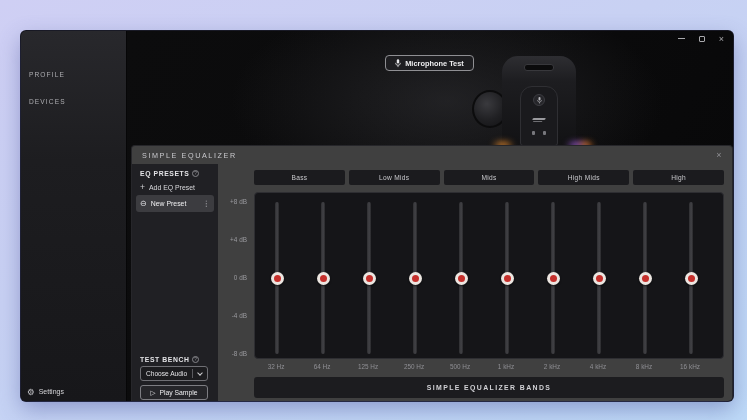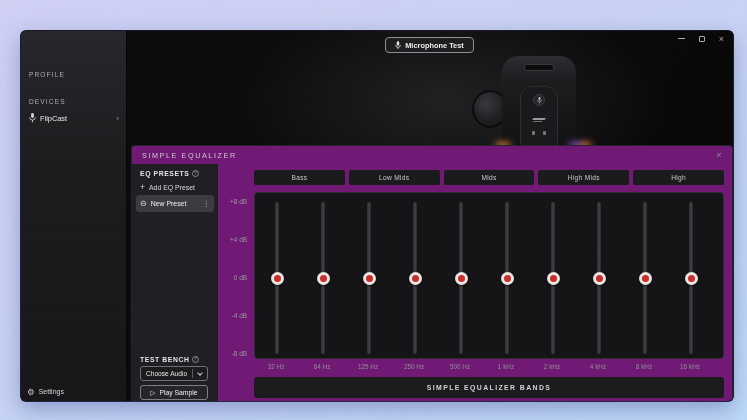--- a/index.html
+++ b/index.html
@@ -36,21 +36,21 @@
   .device-row .chev { color:#9a9a9e; font-size:8px; }
   .settings-row { position:absolute; left:6px; bottom:5px; display:flex; align-items:center; gap:4px; cursor:pointer; }
   .settings-row .gear { color:#c3c3c7; font-size:8.5px; line-height:1; }
   .settings-row .lbl { color:#d6d6d9; font-size:7px; }
 
   
   .main { position:absolute; left:106px; right:0; top:0; bottom:0;
     background:radial-gradient(ellipse 300px 150px at 320px 70px, rgba(52,52,56,.55), rgba(10,10,11,0) 72%),
                linear-gradient(120deg,#0c0c0d 0%,#0a0a0b 60%,#070708 100%); }
 
-  .mic-test-btn { position:absolute; left:364px; top:6px; width:89px; height:16px; z-index:20;
+  .mic-test-btn { position:absolute; left:364px; top:24px; width:89px; height:16px; z-index:20;
     display:flex; align-items:center; justify-content:center; gap:4px;
     background:#1e1e21; border:1px solid #8f8f93; border-radius:4px; cursor:pointer; }
   .mic-test-btn span { color:#ececee; font-size:7.4px; font-weight:bold; }
 
   
   .dev-knob { position:absolute; left:345px; top:59px; width:36px; height:38px; border-radius:50%;
     background:radial-gradient(circle at 40% 35%, #3a3a3e 0%, #202023 55%, #121214 100%);
     border:2px solid #0c0c0d; z-index:5; }
   .dev-body { position:absolute; left:375px; top:25px; width:74px; height:90px; z-index:6;
     background:linear-gradient(180deg,#2e2e32 0%,#1d1d20 28%,#121214 100%);
@@ -66,21 +66,21 @@
   .dev-logo:after { content:""; position:absolute; left:2px; top:3px; width:9px; height:1px; background:#6e6e72; }
   .dev-icons { position:absolute; left:0; right:0; top:44px; display:flex; justify-content:center; gap:8px; }
   .dev-icons i { width:3px; height:4px; background:#77777c; border-radius:1px; }
   .glow { position:absolute; height:8px; border-radius:50%; filter:blur(3px); z-index:7; }
   .glow-o1 { left:366px; top:110px; width:20px; background:radial-gradient(#ff9a33,rgba(255,138,42,0)); }
   .glow-p  { left:440px; top:110px; width:20px; background:radial-gradient(#b066ef,rgba(169,95,232,0)); }
   .glow-o2 { left:452px; top:110px; width:14px; background:radial-gradient(#ff8a2a,rgba(255,138,42,0)); }
 
   
   .eq-panel { position:absolute; left:110px; top:114px; width:602px; height:256px; z-index:30;
-    background:#701a75; border:1px solid #26262a; border-bottom:none; border-radius:4px 4px 0 0; }
+    background:#404040; border:1px solid #26262a; border-bottom:none; border-radius:4px 4px 0 0; }
   .eq-header { position:absolute; left:0; top:0; right:0; height:18px; display:flex; align-items:center; }
   .eq-title { color:#c9c9cd; font-size:7.2px; letter-spacing:1.6px; padding-left:10px; }
   .eq-close { position:absolute; right:7px; top:3px; width:12px; height:12px; color:#8e8e92; font-size:9px;
     display:flex; align-items:center; justify-content:center; cursor:pointer; }
 
   
   .presets-col { position:absolute; left:0; top:18px; width:86px; bottom:0; background:#202024; }
   .col-head { position:absolute; left:8px; display:flex; align-items:center; gap:3px;
     color:#e4e4e7; font-size:6.8px; font-weight:bold; letter-spacing:.6px; }
   .help { width:7px; height:7px; border:1px solid #86868b; border-radius:50%; color:#9b9ba0;
@@ -183,29 +183,20 @@
           <rect x="3" y="0" width="4" height="7" rx="2" fill="#e8e8ea"></rect>
           <path d="M1 6a4 4 0 0 0 8 0" fill="none" stroke="#e8e8ea" stroke-width="1.3"></path>
           <line x1="5" y1="10" x2="5" y2="13" stroke="#e8e8ea" stroke-width="1.3"></line>
         </svg>
       <span>Microphone Test</span>
     </div>
 
     <div class="sidebar">
       <div class="side-section sec-profile">PROFILE</div>
       <div class="side-section sec-devices">DEVICES</div>
-      <div class="device-row">
-        <svg class="mic-svg" width="7" height="10" viewBox="0 0 10 14">
-            <rect x="3" y="0" width="4" height="7" rx="2" fill="#d4d4d8"></rect>
-            <path d="M1 6a4 4 0 0 0 8 0" fill="none" stroke="#d4d4d8" stroke-width="1.2"></path>
-            <line x1="5" y1="10" x2="5" y2="13" stroke="#d4d4d8" stroke-width="1.2"></line>
-          </svg>
-        <span class="lbl">FlipCast</span>
-        <span class="chev">›</span>
-      </div>
       <div class="settings-row">
         <span class="gear">⚙</span>
         <span class="lbl">Settings</span>
       </div>
     </div>
 
     <div class="eq-panel">
       <div class="eq-header">
         <span class="eq-title">SIMPLE EQUALIZER</span>
       </div>

